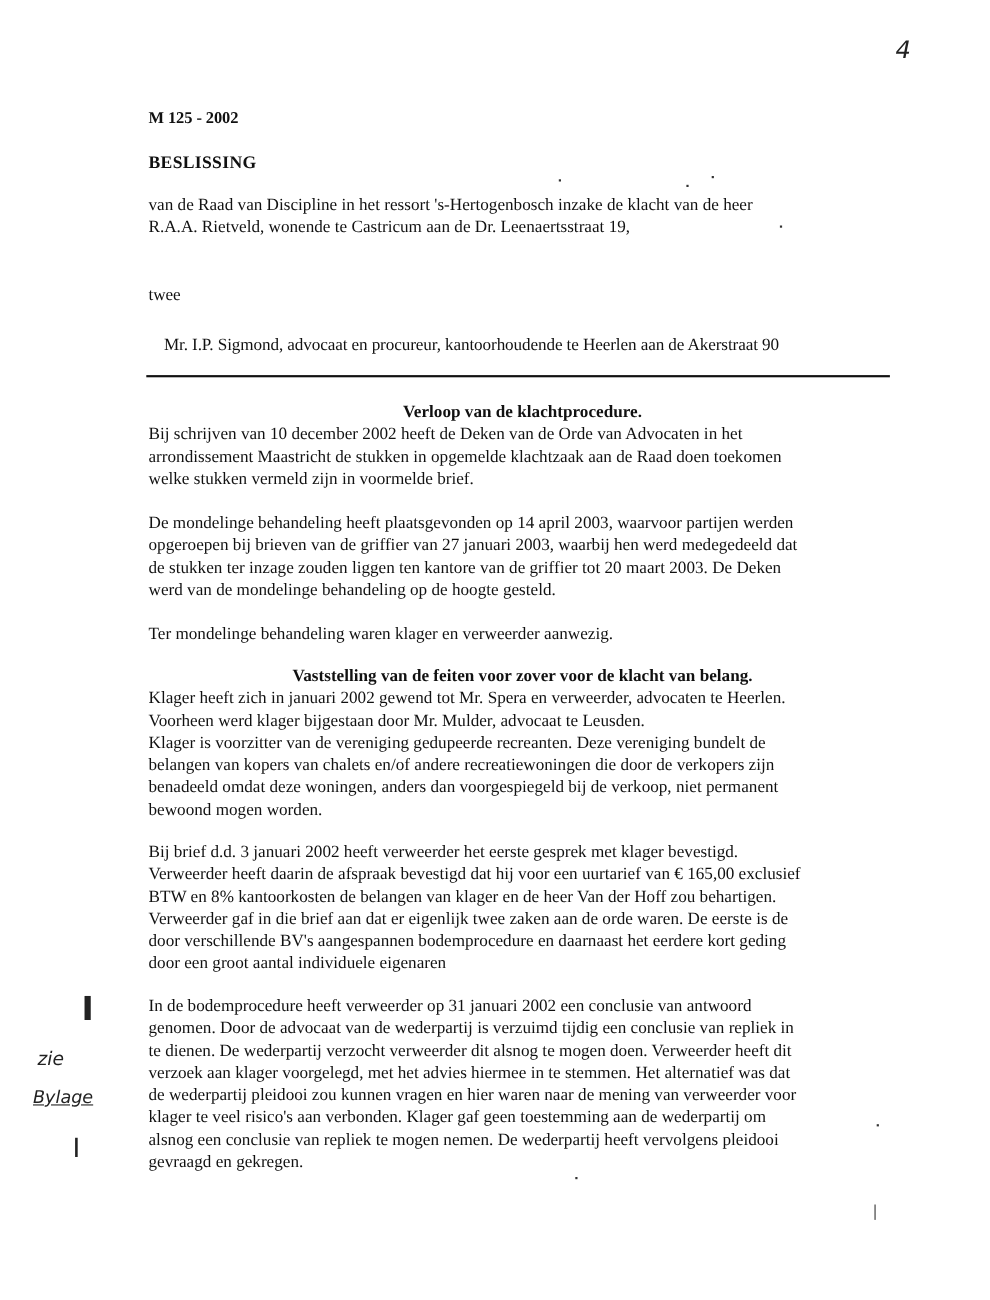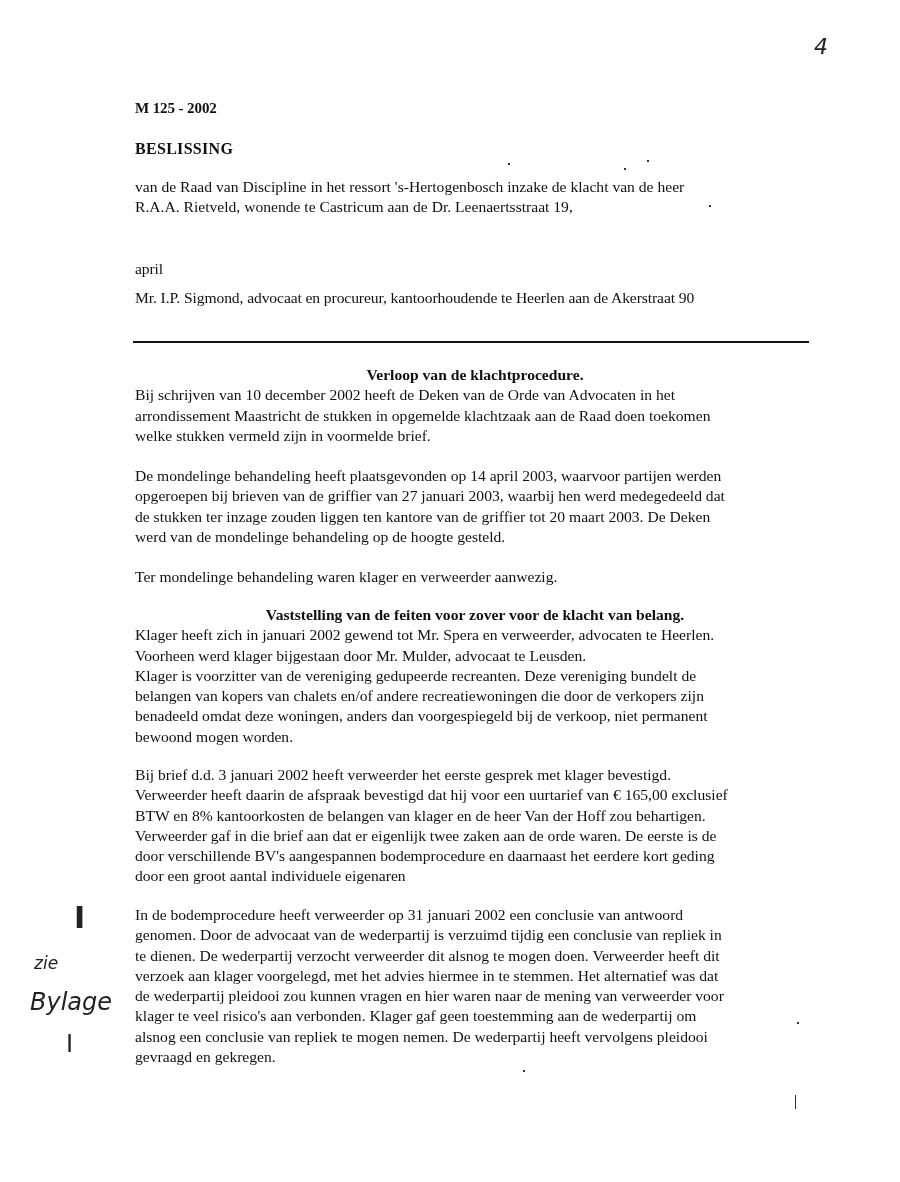--- a/index.html
+++ b/index.html
@@ -23,22 +23,22 @@
 <div class="page-num">4</div>
 
 <div class="line case">M 125 - 2002</div>
 <div class="line title">BESLISSING</div>
 
 <div class="block" style="top:177px;">
   <p>van de Raad van Discipline in het ressort 's-Hertogenbosch inzake de klacht van de heer</p>
   <p>R.A.A. Rietveld, wonende te Castricum aan de Dr. Leenaertsstraat 19,</p>
 </div>
 
-<div class="line" style="top:259px;">april</div>
-<div class="line" style="top:288px;">Mr. I.P. Sigmond, advocaat en procureur, kantoorhoudende te Heerlen aan de Akerstraat 90</div>
+<div class="line" style="top:259px;">twee</div>
+<div class="line" style="top:304px;margin-left:14px;">Mr. I.P. Sigmond, advocaat en procureur, kantoorhoudende te Heerlen aan de Akerstraat 90</div>
 
 <div class="rule"></div>
 
 <div class="block" style="top:365px;">
   <p class="bold">Verloop van de klachtprocedure.</p>
   <p>Bij schrijven van 10 december 2002 heeft de Deken van de Orde van Advocaten  in het</p>
   <p>arrondissement  Maastricht de stukken in opgemelde klachtzaak aan de Raad doen toekomen</p>
   <p>welke stukken vermeld zijn in voormelde brief.</p>
 </div>
 
@@ -78,21 +78,21 @@
   <p>te dienen. De wederpartij verzocht verweerder dit alsnog te mogen doen. Verweerder heeft dit</p>
   <p>verzoek aan klager voorgelegd, met het advies hiermee in te stemmen. Het alternatief was dat</p>
   <p>de wederpartij pleidooi zou kunnen vragen en hier waren naar de mening van verweerder voor</p>
   <p>klager te veel risico's aan verbonden. Klager gaf geen toestemming aan de wederpartij om</p>
   <p>alsnog een conclusie van repliek te mogen nemen. De wederpartij heeft vervolgens pleidooi</p>
   <p>gevraagd en gekregen.</p>
 </div>
 
 <div class="hand" style="left:74px; top:900px; font-size:30px; font-style:normal; font-weight:bold;">I</div>
 <div class="hand" style="left:34px; top:953px; font-size:17px;">zie</div>
-<div class="hand" style="left:30px; top:988px; font-size:24px;">Bylage</div>
+<div class="hand" style="left:30px; top:988px; font-size:16px;text-decoration:underline;">Bylage</div>
 <div class="hand" style="left:66px; top:1030px; font-size:24px; font-style:normal;">I</div>
 
 <div class="speck" style="left:624px; top:168px;"></div>
 <div class="speck" style="left:647px; top:160px;"></div>
 <div class="speck" style="left:508px; top:163px;"></div>
 <div class="speck" style="left:709px; top:205px;"></div>
 <div class="speck" style="left:795px; top:1095px; height:14px; width:1px;"></div>
 <div class="speck" style="left:523px; top:1070px;"></div>
 <div class="speck" style="left:797px; top:1022px;"></div>
 

